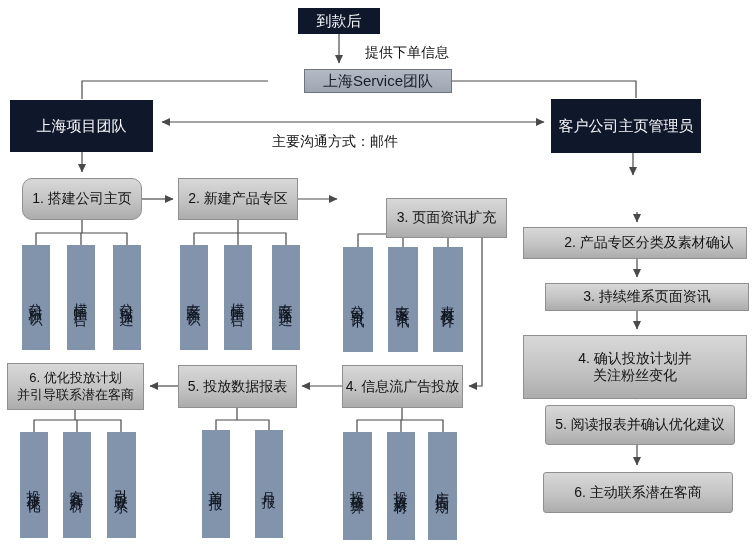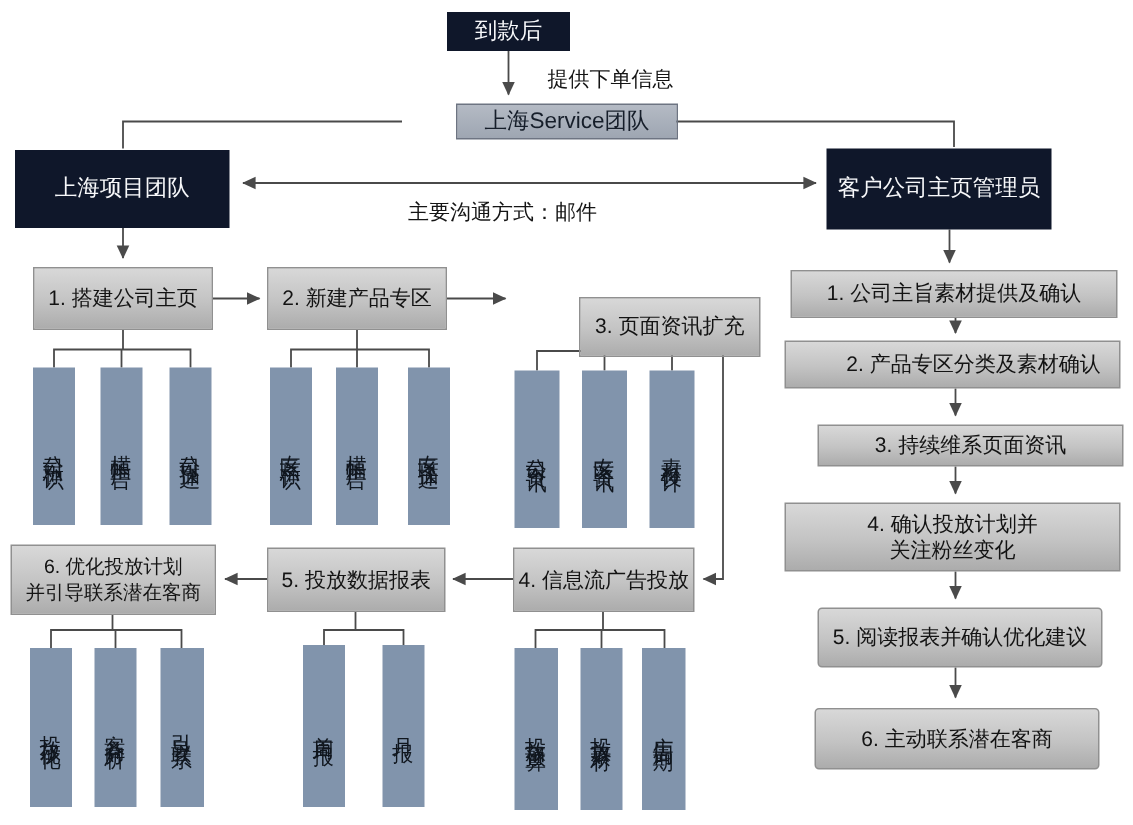--- a/index.html
+++ b/index.html
@@ -78,21 +78,21 @@
     </g>
   </svg>
 
   <div class="box darker" style="left:298px;top:8px;width:82px;height:26px;">到款后</div>
   <div class="flabel" style="left:365px;top:44px;">提供下单信息</div>
   <div class="box service" style="left:268px;top:69px;width:148px;height:24px;">上海Service团队</div>
   <div class="box dark" style="left:10px;top:100px;width:143px;height:52px;">上海项目团队</div>
   <div class="box dark" style="left:551px;top:99px;width:150px;height:54px;">客户公司主页管理员</div>
   <div class="flabel" style="left:272px;top:133px;">主要沟通方式：邮件</div>
 
-  <div class="box gstep" style="left:22px;top:178px;width:120px;height:42px;">1. 搭建公司主页</div>
+  <div class="box gstep" style="left:22px;top:178px;width:120px;height:42px;border-radius:10px;">1. 搭建公司主页</div>
   <div class="box gstep" style="left:178px;top:178px;width:120px;height:42px;">2. 新建产品专区</div>
   <div class="box gstep" style="left:342px;top:198px;width:121px;height:40px;margin-left:44px;">3. 页面资讯扩充</div>
 
   <div class="pillar" style="left:22px;top:245px;width:28px;height:105px;">
     <span>公司标识</span>
     </div>
   <div class="pillar" style="left:67px;top:245px;width:28px;height:105px;">
     <span>横幅广告</span>
     </div>
   <div class="pillar" style="left:113px;top:245px;width:28px;height:105px;">
@@ -144,21 +144,20 @@
   <div class="pillar" style="left:343px;top:432px;width:29px;height:108px;">
     <span>投放预算</span>
     </div>
   <div class="pillar" style="left:387px;top:432px;width:28px;height:108px;">
     <span>投放素材</span>
     </div>
   <div class="pillar" style="left:428px;top:432px;width:29px;height:108px;">
     <span>广告周期</span>
     </div>
 
-  <div class="box gstep" style="left:527px;top:180px;width:218px;height:32px;">1. 公司主旨素材提供及确认</div>
   <div class="box gstep" style="left:523px;top:227px;width:224px;height:32px;padding-left:28px;">2. 产品专区分类及素材确认</div>
   <div class="box gstep" style="left:545px;top:283px;width:204px;height:28px;">3. 持续维系页面资讯</div>
-  <div class="box gstep multiline" style="left:523px;top:335px;width:224px;height:46px;">4. 确认投放计划并
+  <div class="box gstep multiline" style="left:523px;top:335px;width:224px;height:64px;">4. 确认投放计划并
 关注粉丝变化</div>
   <div class="box gstep rounded" style="left:545px;top:405px;width:190px;height:40px;">5. 阅读报表并确认优化建议</div>
   <div class="box gstep rounded" style="left:543px;top:472px;width:190px;height:41px;">6. 主动联系潜在客商</div>
 
 </div>
 
 </body></html>

